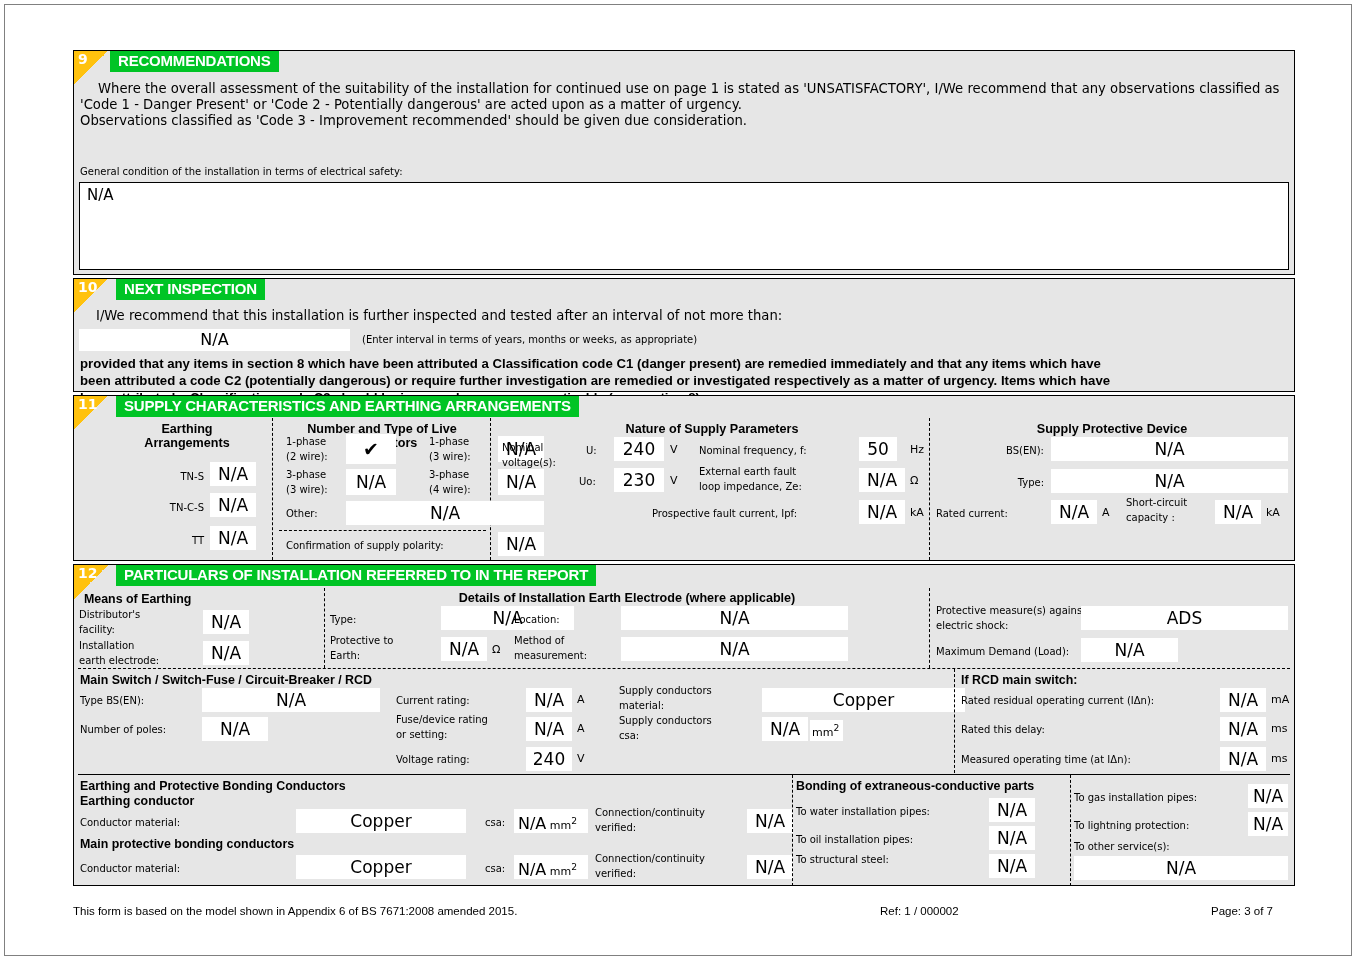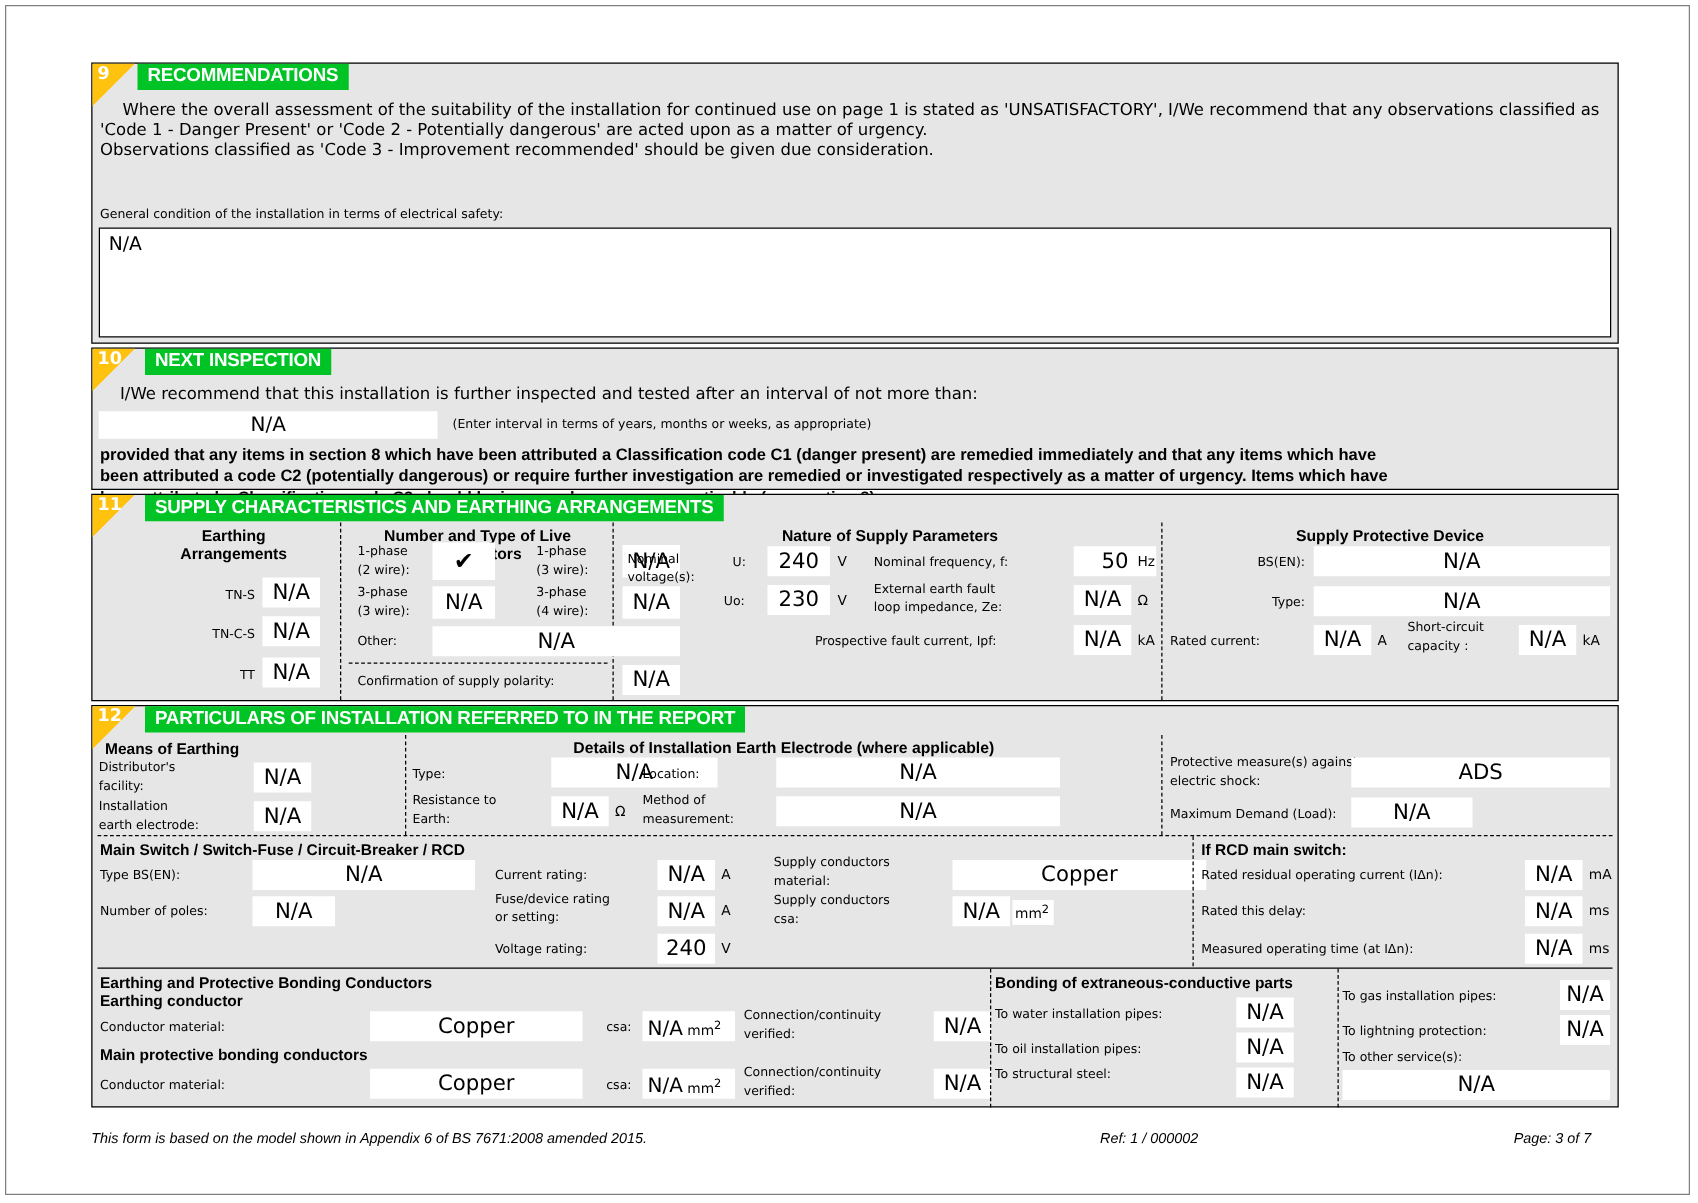--- a/index.html
+++ b/index.html
@@ -58,21 +58,21 @@
     font-family:"DejaVu Sans", sans-serif;
   }
   .unit{font-size:11px;display:inline-block;vertical-align:middle;padding-left:3px;}
   .abs{position:absolute;}
 
   .dash-v{position:absolute;border-left:1px dashed #000;}
   .dash-h{position:absolute;border-top:1px dashed #000;}
   .solid-h{position:absolute;border-top:1px solid #000;}
 
   
-  .footer{position:absolute;left:0;width:1222px;font-size:11.5px;font-family:"Liberation Sans",sans-serif;font-style:italic;}
+  .footer{position:absolute;left:0;width:1222px;font-size:11.5px;font-family:"Liberation Sans",sans-serif;}
 </style>
 </head>
 <body>
 
 <div class="page-frame">
 <div class="sheet">
 
   <div class="section" style="height:225px;">
     <div class="sec-head">
       <div class="sec-num">9</div>
@@ -178,21 +178,21 @@
 
     <div class="abs lbl" style="left:512px;top:47px;">U:</div>
     <div class="abs fld" style="left:540px;top:41px;width:50px;height:24px;line-height:24px;font-size:17px;">240</div>
     <div class="abs unit" style="left:593px;top:47px;">V</div>
 
     <div class="abs lbl" style="left:505px;top:78px;">Uo:</div>
     <div class="abs fld" style="left:540px;top:72px;width:50px;height:24px;line-height:24px;font-size:17px;">230</div>
     <div class="abs unit" style="left:593px;top:78px;">V</div>
 
     <div class="abs lbl" style="left:625px;top:47px;">Nominal frequency, f:</div>
-    <div class="abs fld" style="left:785px;top:41px;width:66px;height:24px;line-height:24px;font-size:17px;">50</div>
+    <div class="abs fld" style="left:785px;top:41px;width:38px;height:24px;line-height:24px;font-size:17px;">50</div>
     <div class="abs unit" style="left:833px;top:47px;">Hz</div>
 
     <div class="abs lbl" style="left:625px;top:68px;">
       <div>External earth fault</div>
       <div>loop impedance, Ze:</div>
     </div>
     <div class="abs fld" style="left:785px;top:72px;width:46px;height:24px;line-height:24px;font-size:17px;">N/A</div>
     <div class="abs unit" style="left:833px;top:78px;">Ω</div>
 
     <div class="abs lbl" style="left:578px;top:110px;">Prospective fault current, Ipf:</div>
@@ -242,21 +242,21 @@
       <div>earth electrode:</div>
     </div>
     <div class="abs fld" style="left:129px;top:76px;width:46px;height:24px;line-height:24px;font-size:17px;">N/A</div>
 
     <div class="abs hdr-c" style="left:255px;top:26px;width:596px;">Details of Installation Earth Electrode (where applicable)</div>
 
     <div class="abs lbl" style="left:256px;top:47px;">Type:</div>
     <div class="abs fld" style="left:367px;top:41px;width:133px;height:24px;line-height:24px;font-size:17px;">N/A</div>
 
     <div class="abs lbl" style="left:256px;top:68px;">
-      <div>Resistance to</div>
+      <div>Protective to</div>
       <div>Earth:</div>
     </div>
     <div class="abs fld" style="left:367px;top:72px;width:46px;height:24px;line-height:24px;font-size:17px;">N/A</div>
     <div class="abs unit" style="left:415px;top:78px;">Ω</div>
 
     <div class="abs lbl" style="left:440px;top:47px;">Location:</div>
     <div class="abs fld" style="left:547px;top:41px;width:227px;height:24px;line-height:24px;font-size:17px;">N/A</div>
 
     <div class="abs lbl" style="left:440px;top:68px;">
       <div>Method of</div>

